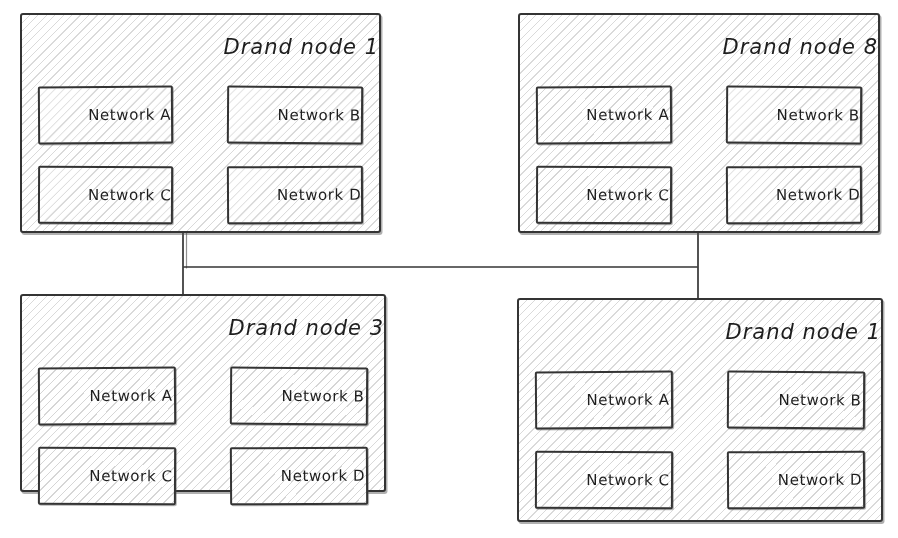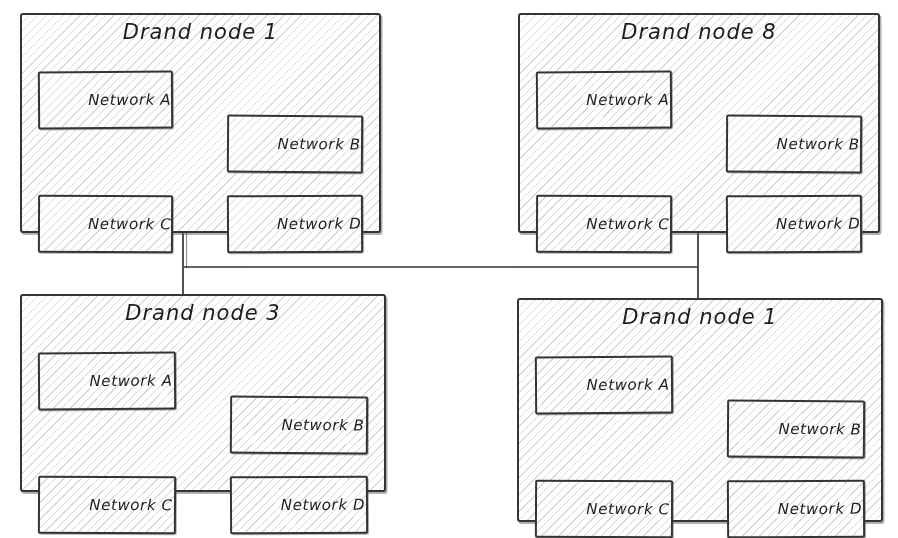--- a/index.html
+++ b/index.html
@@ -46,22 +46,22 @@
       rgba(0,0,0,0) 0px,
       rgba(0,0,0,0) 5px,
       #dadada 5px,
       #dadada 6px
     );
     box-shadow: 1.5px 2px 0 rgba(80,80,80,0.45);
   }
 
   .node-title {
     display: block;
-    text-align: center;
-    margin-top: 5px;
+    text-align: right;
+    margin-top: 20px;
     font-size: 21px;
     line-height: 25px;
     font-style: italic;
     letter-spacing: 1px;
     color: #1e1e1e;
     white-space: nowrap;
   }
 
   .net-grid {
     display: grid;
@@ -74,38 +74,37 @@
 
   .net-box {
     height: 58px;
     box-sizing: border-box;
     border: 2px solid #343434;
     border-radius: 2px;
     display: flex;
     align-items: center;
     justify-content: center;
     font-size: 15px;
-    font-style: italic;
     letter-spacing: 0.6px;
     color: #1e1e1e;
     background-color: #ffffff;
     background-image: repeating-linear-gradient(
       135deg,
       rgba(0,0,0,0) 0px,
       rgba(0,0,0,0) 5px,
       #d6d6d6 5px,
       #d6d6d6 6px
     );
     box-shadow: 1px 1px 0 rgba(80,80,80,0.4);
     white-space: nowrap;
     padding-left: 48px;
   }
   
   .net-grid .net-box:nth-child(1) { transform: rotate(-0.35deg); }
-  .net-grid .net-box:nth-child(2) { transform: rotate(0.4deg); margin-top: 44px; }
+  .net-grid .net-box:nth-child(2) { transform: rotate(0.4deg); }
   .net-grid .net-box:nth-child(3) { transform: rotate(0.25deg); }
   .net-grid .net-box:nth-child(4) { transform: rotate(-0.3deg); }
 
   #node1 { left: 20px;  top: 13px;  width: 361px; height: 220px; }
   #node2 { left: 518px; top: 13px;  width: 362px; height: 220px; }
   #node3 { left: 20px;  top: 294px; width: 366px; height: 198px; }
   #node4 { left: 517px; top: 298px; width: 366px; height: 224px; }
 </style>
 </head>
 <body>

